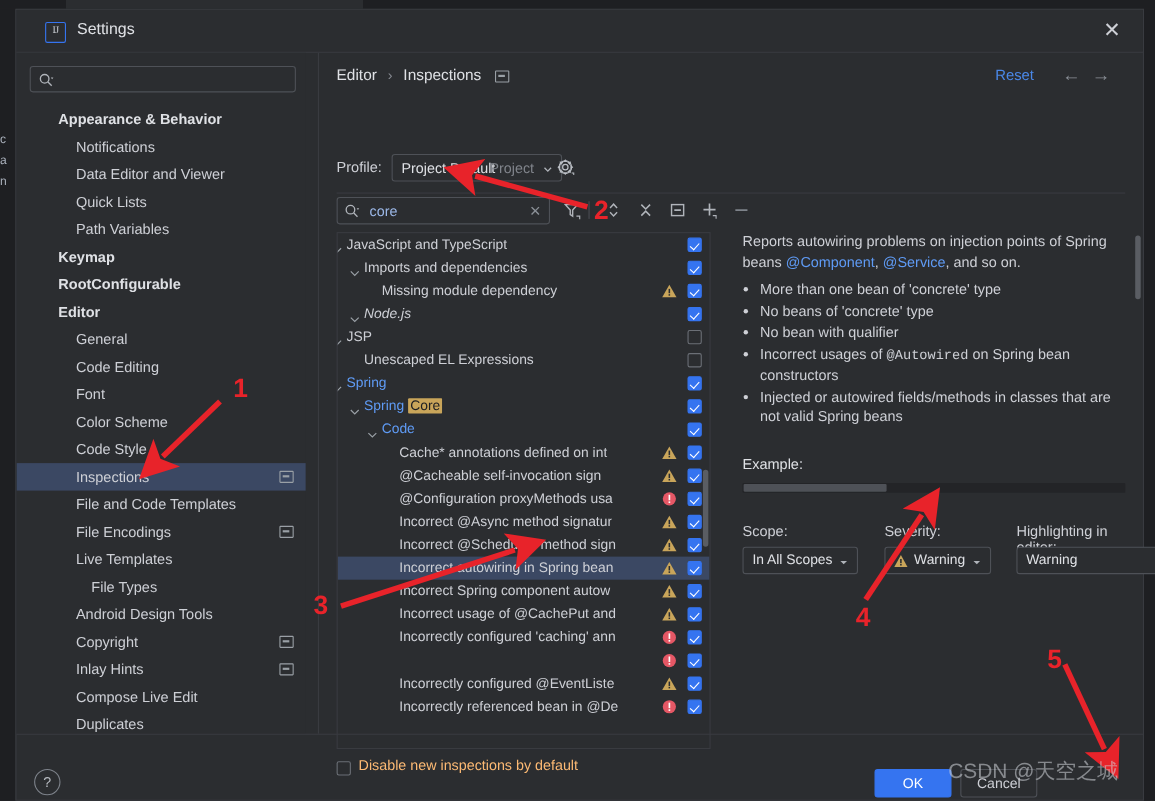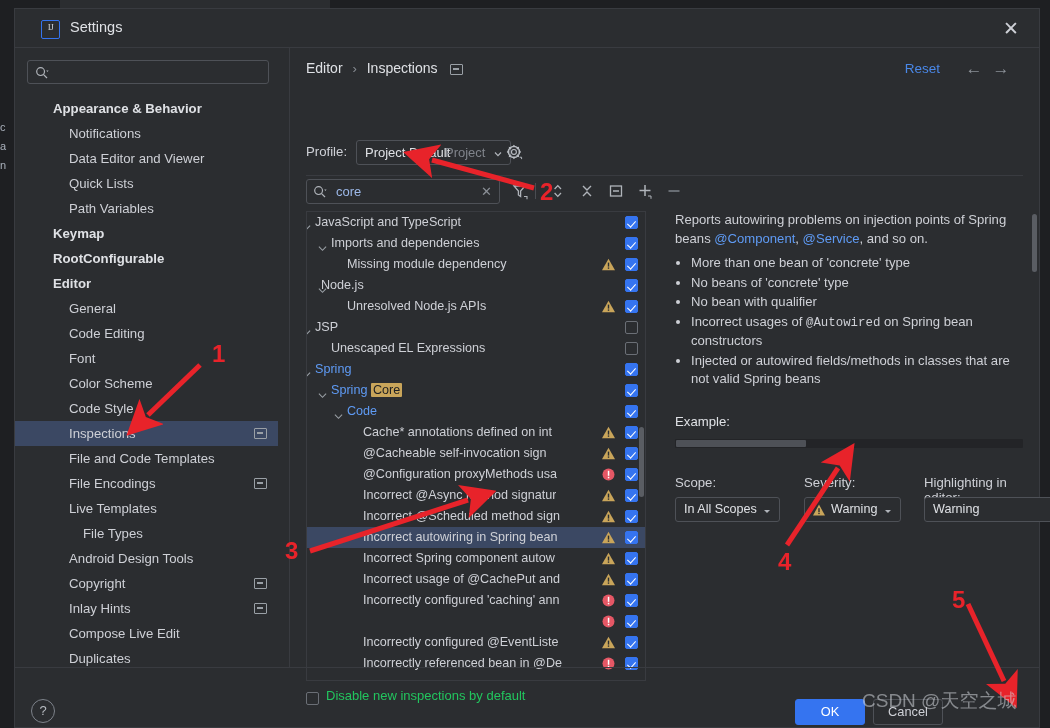--- a/index.html
+++ b/index.html
@@ -86,21 +86,21 @@
   .t-sev{position:absolute;right:29px;top:3px;width:15px;height:15px;}
   .t-cb{position:absolute;right:7px;top:4px;width:13px;height:13px;border-radius:2px;box-sizing:border-box;}
   .t-cb.on{background:#3574f0;border:1px solid #3574f0;}
   .t-cb.off{background:#2b2d30;border:1px solid #6b6f76;}
   .t-cb.on:after{content:"";position:absolute;left:3px;top:2px;width:4px;height:7px;
         border:solid #fff;border-width:0 1.8px 1.8px 0;transform:rotate(42deg);}
   .tree-vscroll{position:absolute;right:1px;top:215px;width:5px;height:70px;background:#5a5d63;border-radius:3px;}
 
   .disable-cb{position:absolute;left:16px;top:644px;width:13px;height:13px;border:1px solid #6b6f76;
               border-radius:2px;background:#2b2d30;box-sizing:border-box;cursor:pointer;}
-  .disable-lab{position:absolute;left:36px;top:640px;font-size:13px;color:#22c55e;}
+  .disable-lab{position:absolute;left:36px;top:640px;font-size:13px;color:#fdba74;}
 
   
   .desc{position:absolute;left:385px;top:163px;width:348px;height:230px;color:#ced0d6;font-size:13.1px;
         line-height:18.5px;overflow:hidden;}
   .desc p{margin:0 0 4px 0;}
   .desc ul{margin:6px 0 0 0;padding-left:16px;}
   .desc li{margin:0 0 1px 0;}
   .acode{color:#5f9bf5;}
   .mono{font-family:"Liberation Mono",monospace;font-size:12.4px;}
   .desc-scroll{position:absolute;left:742px;top:166px;width:5px;height:58px;background:#5a5d63;border-radius:3px;}
@@ -357,30 +357,21 @@
                 <path d="M7.5 1.8 L14 13.2 L1 13.2 Z" fill="#c9a55a"></path>
                 <rect x="6.8" y="5.6" width="1.4" height="4" fill="#2b2d30"></rect>
                 <rect x="6.8" y="10.4" width="1.4" height="1.4" fill="#2b2d30"></rect>
               </svg>
               <span class="t-cb on"></span>
             </div>
             <div class="trow">
               <span class="t-chev" style="left:11px;"><svg class="" viewBox="0 0 10 10">
                   <path d="M1 3 L5 7 L9 3" fill="none" stroke="#9aa0a6" stroke-width="1.2"></path>
                 </svg></span>
-              <span class="t-lab" style="left:14px;max-width:276px;">Node.js</span>
-              <span class="t-cb on"></span>
-            </div>
-            <div class="trow">
-              <span class="t-lab" style="left:40px;max-width:260px;">Unresolved Node.js APIs</span>
-              <svg class="t-sev" viewBox="0 0 15 15">
-                <path d="M7.5 1.8 L14 13.2 L1 13.2 Z" fill="#c9a55a"></path>
-                <rect x="6.8" y="5.6" width="1.4" height="4" fill="#2b2d30"></rect>
-                <rect x="6.8" y="10.4" width="1.4" height="1.4" fill="#2b2d30"></rect>
-              </svg>
+              <span class="t-lab" style="left:24px;max-width:276px;font-style:italic;">Node.js</span>
               <span class="t-cb on"></span>
             </div>
             <div class="trow">
               <span class="t-chev" style="left:-5px;"><svg class="" viewBox="0 0 10 10">
                   <path d="M1 3 L5 7 L9 3" fill="none" stroke="#9aa0a6" stroke-width="1.2"></path>
                 </svg></span>
               <span class="t-lab" style="left:8px;max-width:292px;">JSP</span>
               <span class="t-cb off"></span>
             </div>
             <div class="trow">

